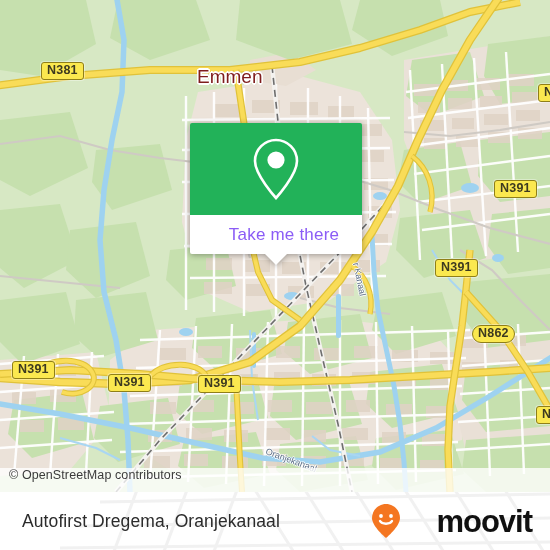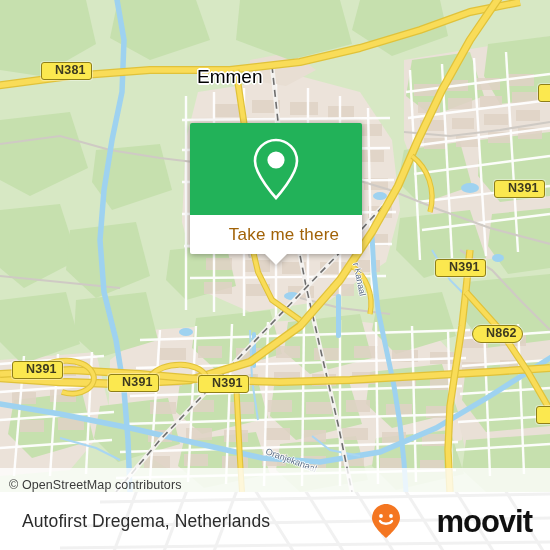--- a/index.html
+++ b/index.html
@@ -14,49 +14,49 @@
   
   .map{
     position:absolute;left:0;top:0;width:550px;height:492px;
     overflow:hidden;background:#d7e8c4;
   }
   .map svg{position:absolute;left:0;top:0;display:block;}
 
   
   .city-label{
     position:absolute;
-    font-size:19px;color:#000000;font-weight:400;
+    font-size:19px;color:#7f1d1d;font-weight:400;
     text-shadow:
       -1.6px 0 #fff, 1.6px 0 #fff, 0 -1.6px #fff, 0 1.6px #fff,
       -1.2px -1.2px #fff, 1.2px -1.2px #fff, -1.2px 1.2px #fff, 1.2px 1.2px #fff;
     white-space:nowrap;pointer-events:none;
   }
   .water-label{
     position:absolute;
     font-size:9px;color:#5b6d86;font-weight:400;
     white-space:nowrap;pointer-events:none;
     text-shadow:-1px 0 #fff,1px 0 #fff,0 -1px #fff,0 1px #fff;
   }
 
   
   .shield{
     position:absolute;
     background:#fbe84f;border:1.6px solid #8f7f18;border-radius:3px;
     color:#3d3a20;font-size:12.5px;font-weight:bold;
-    padding:1px 5px 2px 13px;line-height:13px;
+    padding:1px 5px 2px 5px;line-height:13px;
     letter-spacing:.2px;white-space:nowrap;
     box-shadow:0 0 0 1px rgba(255,255,255,.35);
   }
 
   
   .attrib{
     position:absolute;left:0;bottom:0;
     width:100%;height:24px;
     background:rgba(255,255,255,.78);
-    display:flex;align-items:flex-end;
+    display:flex;align-items:flex-start;
   }
   .attrib span{
     font-size:12.5px;color:#3b3b3b;padding-left:9px;letter-spacing:.1px;
   }
 
   
   .popup{
     position:absolute;left:190px;top:123px;width:172px;
     filter:drop-shadow(0 1px 3px rgba(0,0,0,.35));
   }
@@ -65,21 +65,21 @@
     border-radius:2px 2px 0 0;
     display:flex;align-items:center;justify-content:center;
   }
   .popup-bottom{
     background:#fff;height:39px;
     display:flex;align-items:center;justify-content:center;
     position:relative;
     border-radius:0 0 2px 2px;
   }
   .popup-bottom .label{
-    font-size:17px;color:#a16207;letter-spacing:.2px;margin-left:16px;
+    font-size:17px;color:#8b5cf6;letter-spacing:.2px;margin-left:16px;
   }
   .popup-tail{
     position:absolute;left:50%;bottom:-11px;margin-left:-11px;
     width:0;height:0;
     border-left:11px solid transparent;
     border-right:11px solid transparent;
     border-top:11px solid #fff;
   }
 
   
@@ -443,21 +443,21 @@
           <path d="M500,-10 L550,70"></path>
         <path d="M140,-10 L110,70"></path>
           <path d="M190,-10 L160,70"></path>
         <path d="M240,-10 L210,70"></path>
         <path d="M100,10 L550,2"></path>
           <path d="M80,34 L550,26"></path>
         <path d="M60,56 L550,50"></path>
       </g>
     </svg>
 
-    <div class="footer-title">Autofirst Dregema, Netherlands</div>
+    <div class="footer-title">Autofirst Dregema, Oranjekanaal</div>
 
     <div class="brand">
       <svg width="30" height="36" viewBox="0 0 30 36">
         <path d="M15 1 C7.3 1 1 7.3 1 15 C1 23.5 15 35 15 35 C15 35 29 23.5 29 15 C29 7.3 22.7 1 15 1 Z" fill="#f47621"></path>
         <circle cx="10" cy="13" r="1.9" fill="#ffffff"></circle>
         <circle cx="20" cy="13" r="1.9" fill="#ffffff"></circle>
         <path d="M9 18 C11 21.6 19 21.6 21 18" stroke="#ffffff" stroke-width="2.4" fill="none" stroke-linecap="round"></path>
       </svg>
       <span class="brand-name">moovit</span>
     </div>

